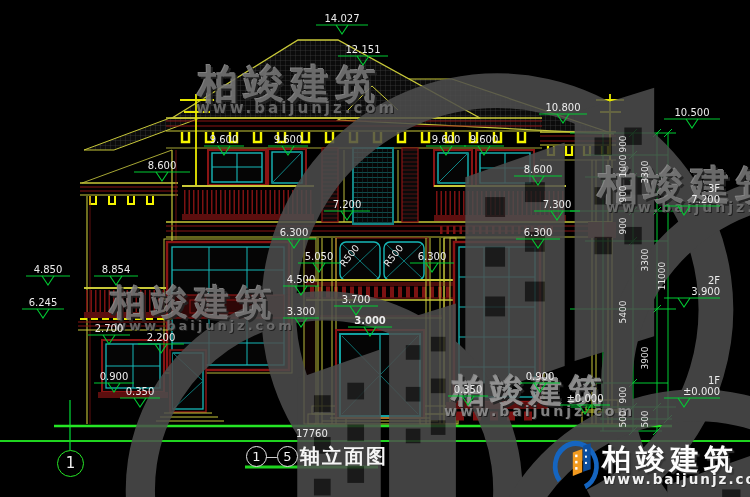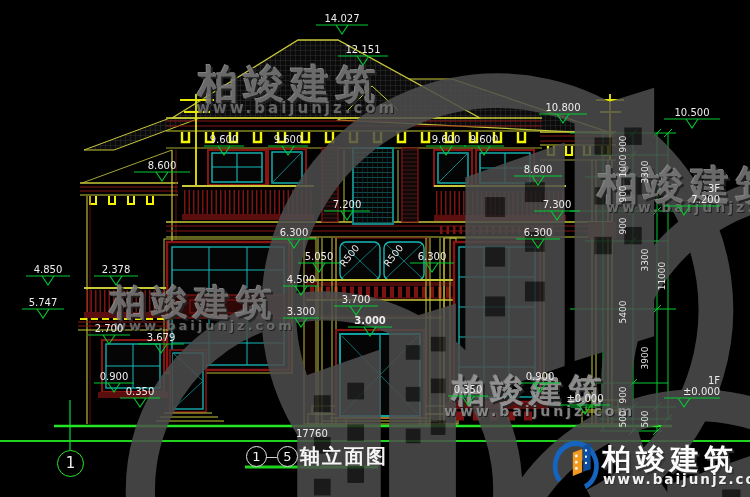--- a/index.html
+++ b/index.html
@@ -375,21 +375,21 @@
       </svg>
     </div>
 <div class="em" style="left:26px;top:264px;">
       <span class="t">4.850</span>
       <svg width="44" height="11">
         <path d="M0,1 H44"></path>
         <path d="M16,1 L22,10 L28,1"></path>
       </svg>
     </div>
 <div class="em" style="left:94px;top:264px;">
-      <span class="t">2.378</span>
+      <span class="t">8.854</span>
       <svg width="44" height="11">
         <path d="M0,1 H44"></path>
         <path d="M16,1 L22,10 L28,1"></path>
       </svg>
     </div>
 <div class="em" style="left:283px;top:274px;">
       <span class="t">4.500</span>
       <svg width="36" height="11">
         <path d="M0,1 H36"></path>
         <path d="M12,1 L18,10 L24,1"></path>
@@ -403,42 +403,42 @@
       </svg>
     </div>
 <div class="em" style="left:334px;top:294px;">
       <span class="t">3.700</span>
       <svg width="44" height="11">
         <path d="M0,1 H44"></path>
         <path d="M16,1 L22,10 L28,1"></path>
       </svg>
     </div>
 <div class="em" style="left:22px;top:297px;">
-      <span class="t">5.747</span>
+      <span class="t">6.245</span>
       <svg width="42" height="11">
         <path d="M0,1 H42"></path>
         <path d="M15,1 L21,10 L27,1"></path>
       </svg>
     </div>
 <div class="em" style="left:348px;top:315px;font-weight:bold;">
       <span class="t">3.000</span>
       <svg width="44" height="11">
         <path d="M0,1 H44"></path>
         <path d="M16,1 L22,10 L28,1"></path>
       </svg>
     </div>
 <div class="em" style="left:88px;top:323px;">
       <span class="t">2.700</span>
       <svg width="42" height="11">
         <path d="M0,1 H42"></path>
         <path d="M15,1 L21,10 L27,1"></path>
       </svg>
     </div>
 <div class="em" style="left:138px;top:332px;">
-      <span class="t">3.679</span>
+      <span class="t">2.200</span>
       <svg width="46" height="11">
         <path d="M0,1 H46"></path>
         <path d="M17,1 L23,10 L29,1"></path>
       </svg>
     </div>
 <div class="em" style="left:94px;top:371px;">
       <span class="t">0.900</span>
       <svg width="40" height="11">
         <path d="M0,1 H40"></path>
         <path d="M14,1 L20,10 L26,1"></path>
@@ -469,20 +469,28 @@
       <span class="t">±0.000</span>
       <svg width="50" height="11">
         <path d="M0,1 H50"></path>
         <path d="M19,1 L25,10 L31,1"></path>
       </svg>
     </div>
 
 <div class="fm" style="left:664px;top:183px;">
   <span class="n">3F</span>
   <span class="v">7.200</span>
+  <svg width="56" height="11">
+        <path d="M0,1 H56"></path>
+        <path d="M14,1 L20,10 L26,1"></path>
+      </svg>
+</div>
+<div class="fm" style="left:664px;top:275px;">
+  <span class="n">2F</span>
+  <span class="v">3.900</span>
   <svg width="56" height="11">
         <path d="M0,1 H56"></path>
         <path d="M14,1 L20,10 L26,1"></path>
       </svg>
 </div>
 <div class="fm" style="left:664px;top:375px;">
   <span class="n">1F</span>
   <span class="v">±0.000</span>
   <svg width="56" height="11">
         <path d="M0,1 H56"></path>

